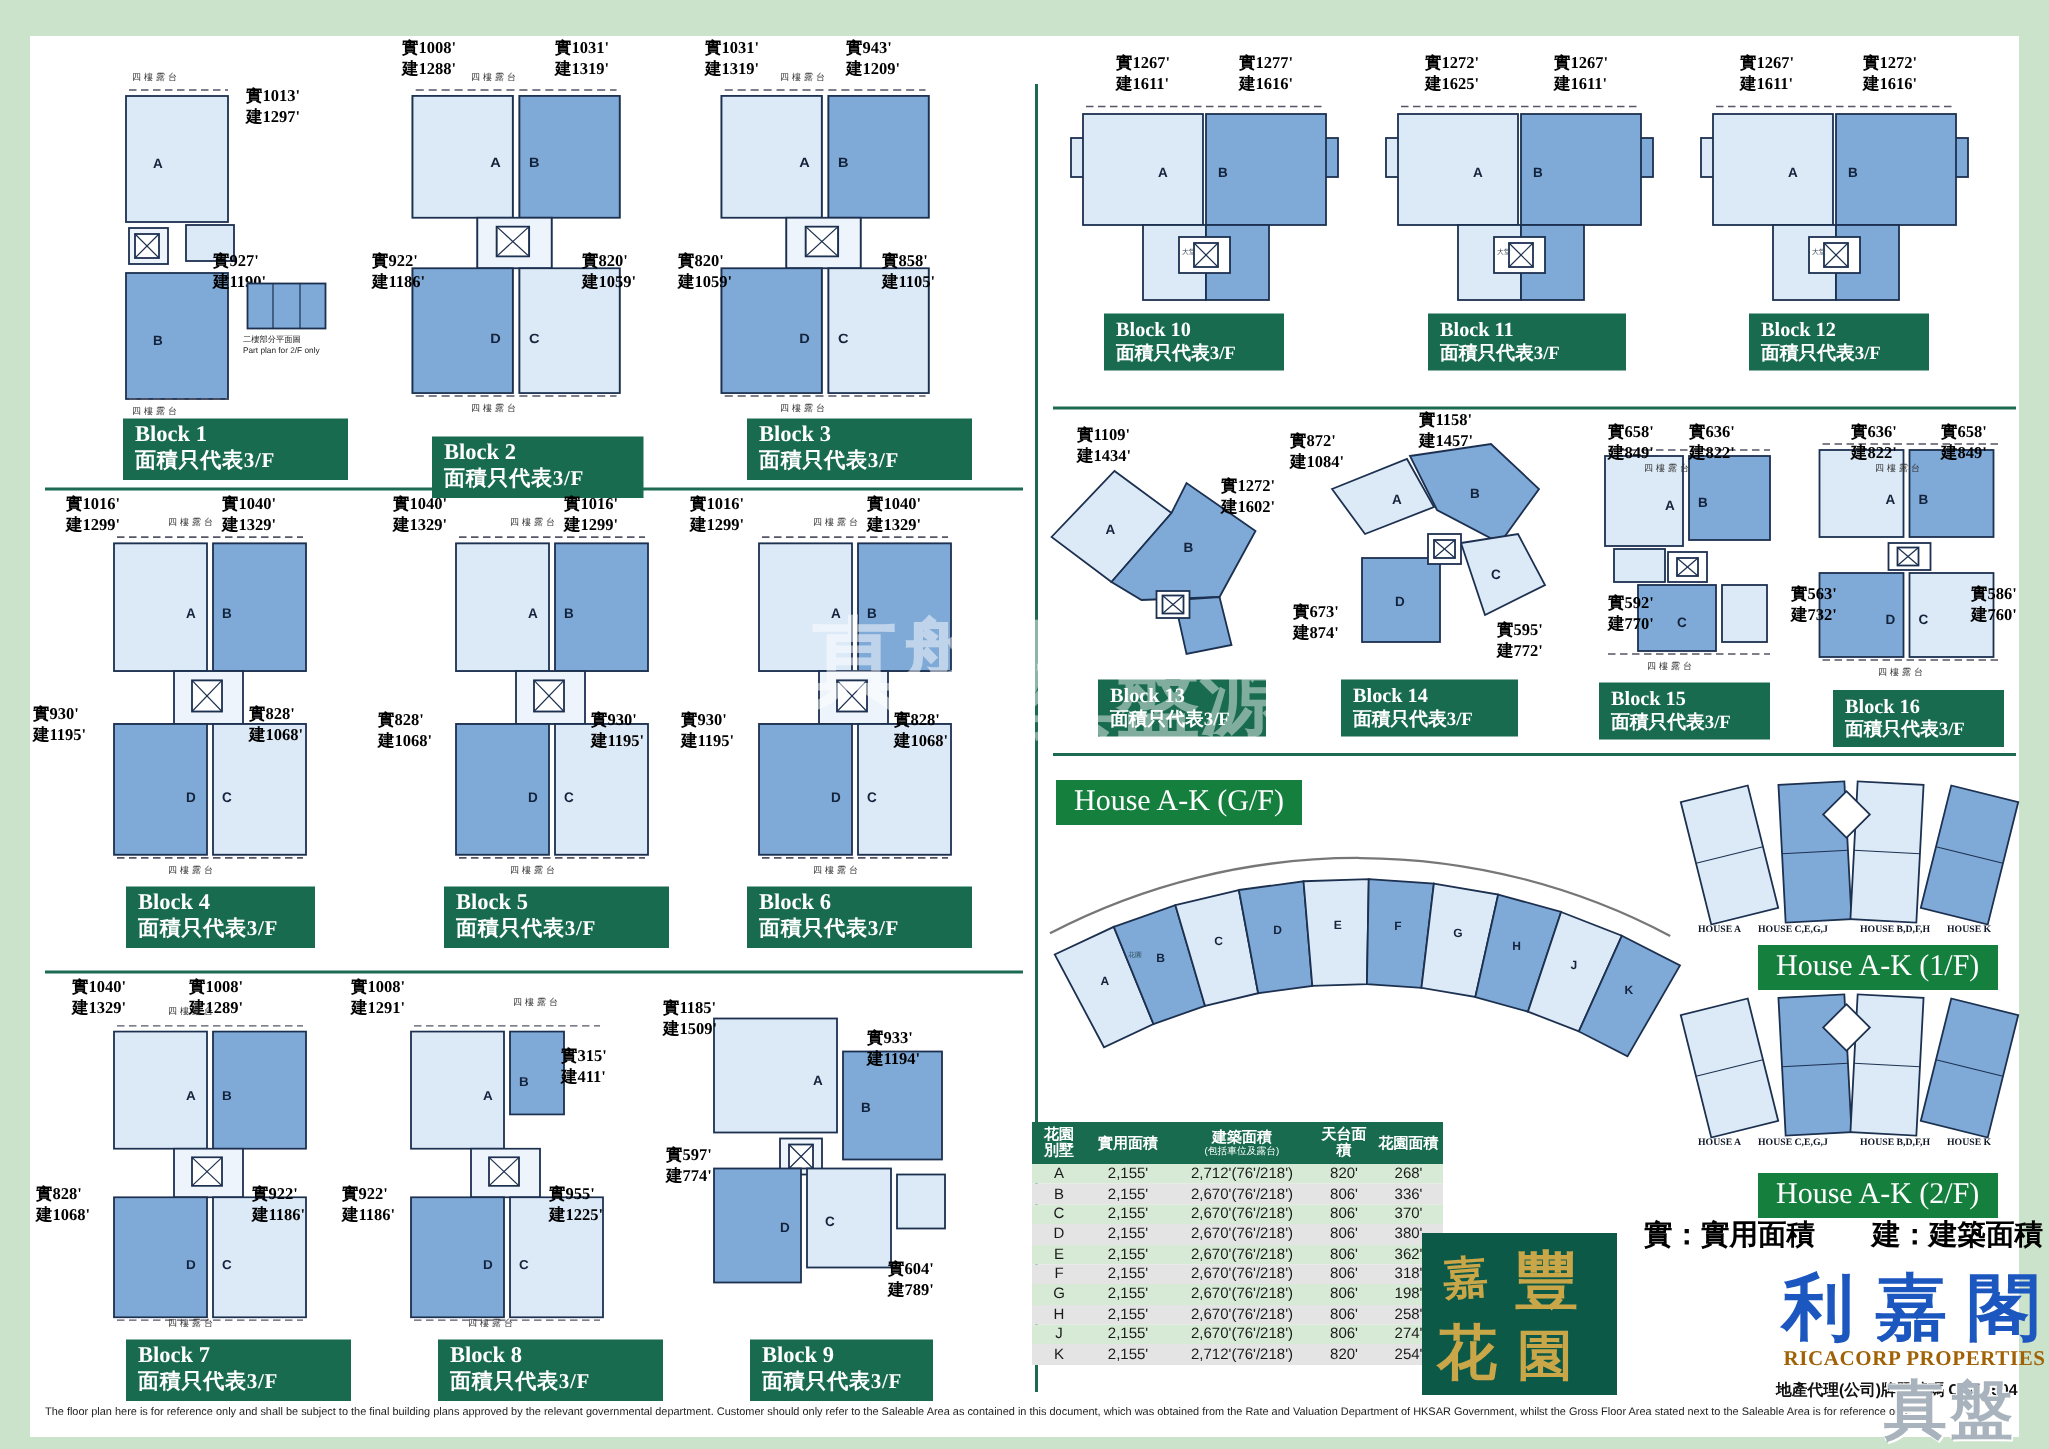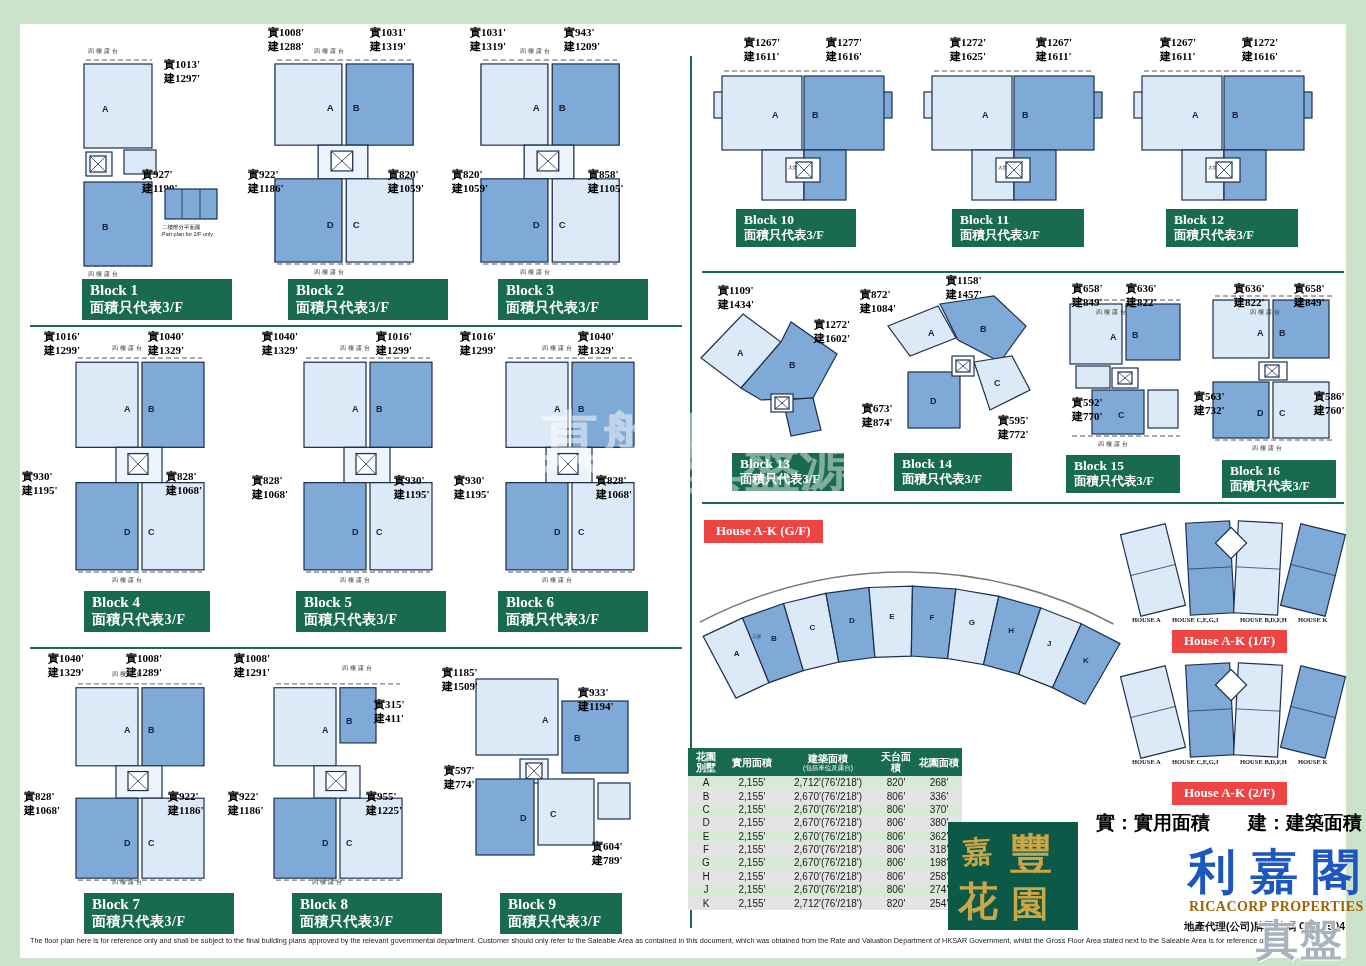--- a/index.html
+++ b/index.html
@@ -5,21 +5,21 @@
   html,body{margin:0;padding:0}
   .page{position:relative;width:1366px;height:966px;background:#cbe2cb;font-family:"Liberation Sans",sans-serif;overflow:hidden}
   .panel{position:absolute;left:20px;top:24px;width:1326px;height:934px;background:#ffffff}
   #overlay{position:absolute;left:0;top:0;width:1366px;height:966px}
   .sep{position:absolute;background:#1c6a52}
   .chip{position:absolute;background:#186b4f;color:#fff;font-family:"Liberation Serif",serif;font-weight:bold;line-height:1.18;padding:3px 8px 4px;box-sizing:border-box}
   .chip .en{font-size:15px}
   .chip .cnl{font-size:14px;letter-spacing:.5px}
   .chip.small .en{font-size:13.5px}
   .chip.small .cnl{font-size:12.5px;letter-spacing:0}
-  .housechip{position:absolute;background:#ef4444;color:#fff;font-family:"Liberation Serif",serif;font-weight:bold;font-size:13px;padding:3px 12px 4px;white-space:nowrap}
+  .housechip{position:absolute;background:#15803d;color:#fff;font-family:"Liberation Serif",serif;font-weight:normal;font-size:20px;padding:3px 12px 4px;white-space:nowrap}
   .arealbl{position:absolute;font-family:"Liberation Serif",serif;font-weight:bold;font-size:11px;line-height:1.25;color:#000;white-space:nowrap}
   .balc{position:absolute;font-size:6px;color:#333;letter-spacing:2px;white-space:nowrap}
   .notel{position:absolute;font-size:5.5px;color:#222;line-height:1.35;width:78px}
   .houselbl{position:absolute;font-family:"Liberation Serif",serif;font-weight:bold;font-size:6.5px;color:#101828;white-space:nowrap}
   .ftable{position:absolute;left:688px;top:748px;border-collapse:collapse}
   .ftable th{background:#186b4f;color:#fff;font-size:10px;line-height:1.1;padding:3px 2px;font-weight:bold;font-family:"Liberation Sans",sans-serif}
   .ftable th .sub{font-size:6.5px;font-weight:normal}
   .ftable td{font-size:10px;padding:1.2px 2px;text-align:center;color:#1a1a1a}
   .rg{background:#d7ead6}.rr{background:#e3e4e3}
   .rw{position:absolute;left:948px;top:752px;width:130px;height:178px}
@@ -120,21 +120,21 @@
       <div class="arealbl" style="left:248px;top:168px">
         <div>實922'</div>
         <div>建1186'</div>
       </div>
       <div class="arealbl" style="left:388px;top:168px">
         <div>實820'</div>
         <div>建1059'</div>
       </div>
       <div class="balc" style="left:314px;top:47px">四樓露台</div>
       <div class="balc" style="left:314px;top:268px">四樓露台</div>
-      <div class="chip" style="left:288px;top:279px;width:160px">
+      <div class="chip" style="left:288px;top:291px;width:141px">
         <div class="en">Block 2</div>
         <div class="cnl">面積只代表3/F</div>
       </div>
       <svg style="left:468px;top:58px" width="162" height="208" viewBox="0 0 150 210" preserveAspectRatio="none">
         <line x1="14" y1="2" x2="138" y2="2" stroke="#556" stroke-width="1" stroke-dasharray="5,3"></line>
         <rect x="12" y="6" width="62" height="82" fill="#dce9f6" stroke="#1c3050" stroke-width="1.2"></rect>
         <rect x="78" y="6" width="62" height="82" fill="#7fa9d6" stroke="#1c3050" stroke-width="1.2"></rect>
         <rect x="52" y="88" width="46" height="34" fill="#eef4fb" stroke="#1c3050" stroke-width="1.2"></rect>
         <rect x="64" y="94" width="20" height="20" fill="#fff" stroke="#1c3050" stroke-width="1.2"></rect>
         <line x1="64" y1="94" x2="84" y2="114" stroke="#1c3050" stroke-width="0.8"></line>
@@ -467,21 +467,21 @@
         <text x="100" y="50" font-size="9" font-weight="bold" fill="#14233c" font-family="Liberation Sans,sans-serif">B</text>
       </svg>
       <div class="arealbl" style="left:1160px;top:36px">
         <div>實1267'</div>
         <div>建1611'</div>
       </div>
       <div class="arealbl" style="left:1242px;top:36px">
         <div>實1272'</div>
         <div>建1616'</div>
       </div>
-      <div class="chip small" style="left:1166px;top:209px;width:132px">
+      <div class="chip small" style="left:1166px;top:209px;width:120px">
         <div class="en">Block 12</div>
         <div class="cnl">面積只代表3/F</div>
       </div>
       <svg style="left:695px;top:302px" width="160" height="146" viewBox="0 0 160 146" preserveAspectRatio="none">
         <polygon points="6,56 48,12 86,40 46,86" fill="#dce9f6" stroke="#1c3050" stroke-width="1.2"></polygon>
         <polygon points="86,40 96,20 142,52 118,96 66,98 46,86" fill="#7fa9d6" stroke="#1c3050" stroke-width="1.2"></polygon>
         <polygon points="88,98 118,96 126,128 96,134" fill="#7fa9d6" stroke="#1c3050" stroke-width="1.2"></polygon>
         <rect x="76" y="92" width="22" height="18" fill="#fff" stroke="#1c3050" stroke-width="1.2"></rect>
         <rect x="80" y="95" width="14" height="12" fill="#fff" stroke="#1c3050" stroke-width="1.2"></rect>
         <line x1="80" y1="95" x2="94" y2="107" stroke="#1c3050" stroke-width="0.8"></line>

